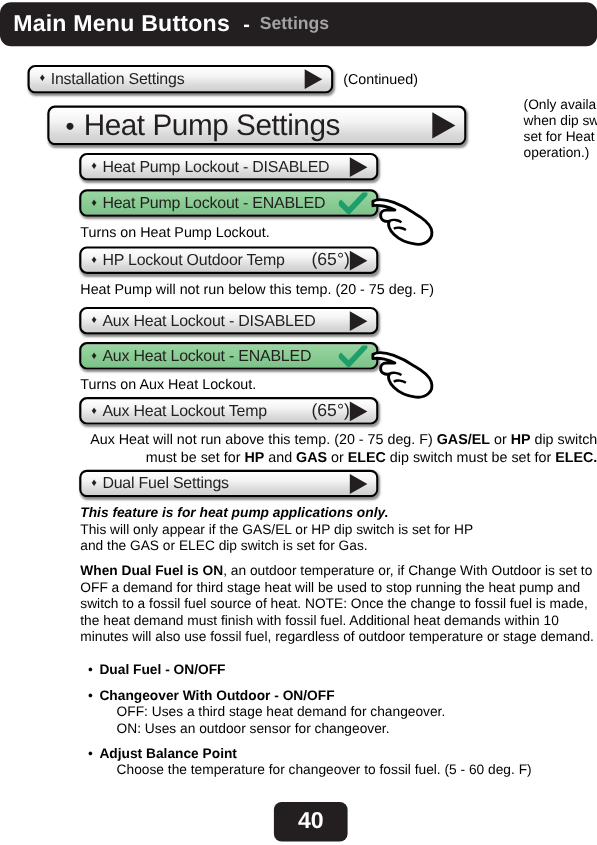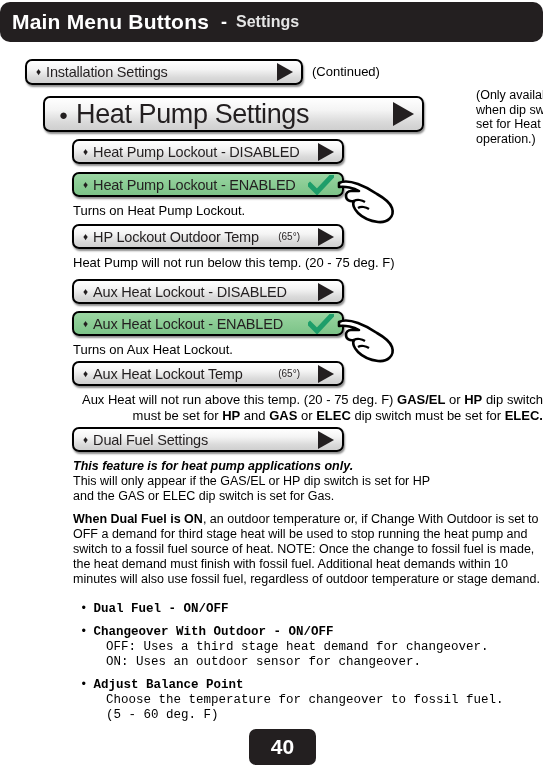--- a/index.html
+++ b/index.html
@@ -36,21 +36,21 @@
     font-weight: bold;
     letter-spacing: 0.2px;
   }
   .title-dash {
     color: #ffffff;
     font-size: 18px;
     font-weight: bold;
     margin: 0 9px 0 12px;
   }
   .title-sub {
-    color: #e5e5e5;
+    color: #a3a3a3;
     font-size: 16px;
     font-weight: bold;
   }
 
   
   .btn {
     position: absolute;
     box-sizing: border-box;
     border: 2px solid #000000;
     border-radius: 7px;
@@ -78,22 +78,22 @@
     font-size: 14.5px;
     letter-spacing: -0.2px;
     white-space: nowrap;
   }
   .btn .lbl.big {
     font-size: 27px;
     letter-spacing: -0.4px;
   }
   .btn .spacer { flex: 1 1 auto; }
   .btn .temp {
-    font-size: 10px;
-    margin-right: 18px;
+    font-size: 16px;
+    margin-right: 0;
     white-space: nowrap;
   }
   .arrow {
     width: 0; height: 0;
     border-left: 16px solid #231f20;
     border-top: 9px solid transparent;
     border-bottom: 9px solid transparent;
     flex: 0 0 auto;
   }
   .arrow.big {
@@ -125,21 +125,21 @@
   .italicbold { font-style: italic; font-weight: bold; }
   b { font-weight: bold; }
 
   .blist {
     position: absolute;
     font-size: 12.5px;
     line-height: 15px;
   }
   .blist .bi { font-weight: bold; }
   .blist .sub { padding-left: 26px; font-weight: normal; }
-  .blist .row { display: block; font-family: Liberation Mono, monospace; }
+  .blist .row { display: block; }
   .blist .dot { margin-right: 6px; }
 
   
   .hand {
     position: absolute;
     pointer-events: none;
   }
 
   
   .pagenum {

